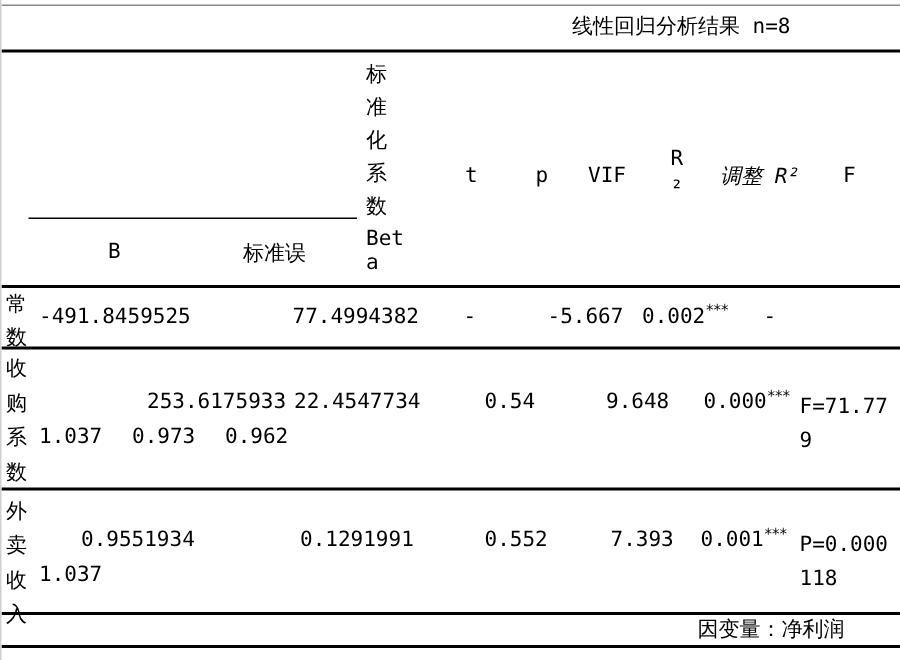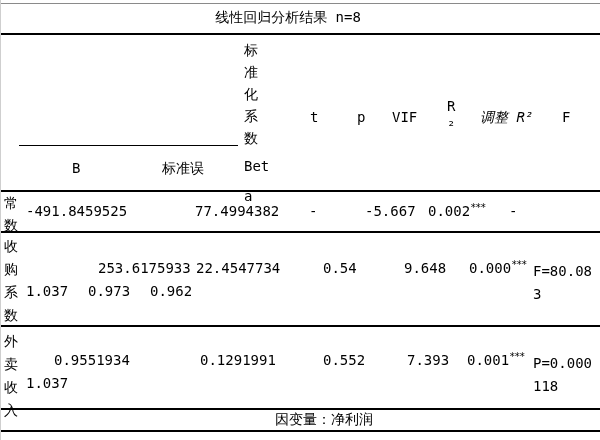--- a/index.html
+++ b/index.html
@@ -5,25 +5,25 @@
   html,body { margin:0; padding:0; background:#fff; }
   .screen {
     position:relative; width:600px; height:440px; background:#ffffff;
     font-family:"DejaVu Sans Mono", monospace; font-size:14px; color:#000;
     overflow:hidden; border-left:1px solid #cfcfcf;
   }
   .rule { position:absolute; left:0; right:0; height:2px; background:#000; }
   .rule.faint { height:1px; background:#8a8a8a; }
   .rule.partial { left:18px; right:auto; width:219px; height:1px; }
   .t { position:absolute; white-space:pre; }
-  .center { position:absolute; left:0; width:526px; text-align:center;margin-left:24px; }
+  .center { position:absolute; left:0; width:526px; text-align:right; }
   .vert { position:absolute; width:14px; word-break:break-all; line-height:22px; }
   .vert.lh23 { line-height:23px; }
   .wrapbox { position:absolute; width:62px; word-break:break-all; line-height:23px; }
-  .betabox { position:absolute; width:28px; word-break:break-all; line-height:30px; }
+  .betabox { position:absolute; width:28px; word-break:break-all; line-height:16px; }
   .r2box { position:absolute; width:10px; word-break:break-all; line-height:20px; }
   .stars { font-size:10px; position:relative; top:-5px; letter-spacing:-1px; }
 </style>
 </head>
 <body>
 
 <div class="screen">
 
   <div class="rule faint" style="top:3px;"></div>
   <div class="rule" style="top:33px;"></div>
@@ -54,21 +54,21 @@
   <div class="t" style="left:364px; top:203px;">-5.667</div>
   <div class="t" style="left:427px; top:203px;"><span>0.002</span><span class="stars">***</span></div>
   <div class="t" style="left:508px; top:203px;">-</div>
 
   <div class="vert lh23" style="left:3px; top:235px;">收购系数</div>
   <div class="t" style="left:53px;  top:260px;margin-left:44px;">253.6175933</div>
   <div class="t" style="left:195px; top:260px;">22.4547734</div>
   <div class="t" style="left:322px; top:260px;">0.54</div>
   <div class="t" style="left:403px; top:260px;">9.648</div>
   <div class="t" style="left:468px; top:260px;"><span>0.000</span><span class="stars">***</span></div>
-  <div class="wrapbox" style="left:532px; top:260px;">F=80.083</div>
+  <div class="wrapbox" style="left:532px; top:260px;">F=71.779</div>
   <div class="t" style="left:25px;  top:283px;">1.037</div>
   <div class="t" style="left:87px;  top:283px;">0.973</div>
   <div class="t" style="left:149px; top:283px;">0.962</div>
 
   <div class="vert lh23" style="left:3px; top:330px;">外卖收入</div>
   <div class="t" style="left:53px;  top:352px;">0.9551934</div>
   <div class="t" style="left:199px; top:352px;">0.1291991</div>
   <div class="t" style="left:322px; top:352px;">0.552</div>
   <div class="t" style="left:406px; top:352px;">7.393</div>
   <div class="t" style="left:466px; top:352px;"><span>0.001</span><span class="stars">***</span></div>

